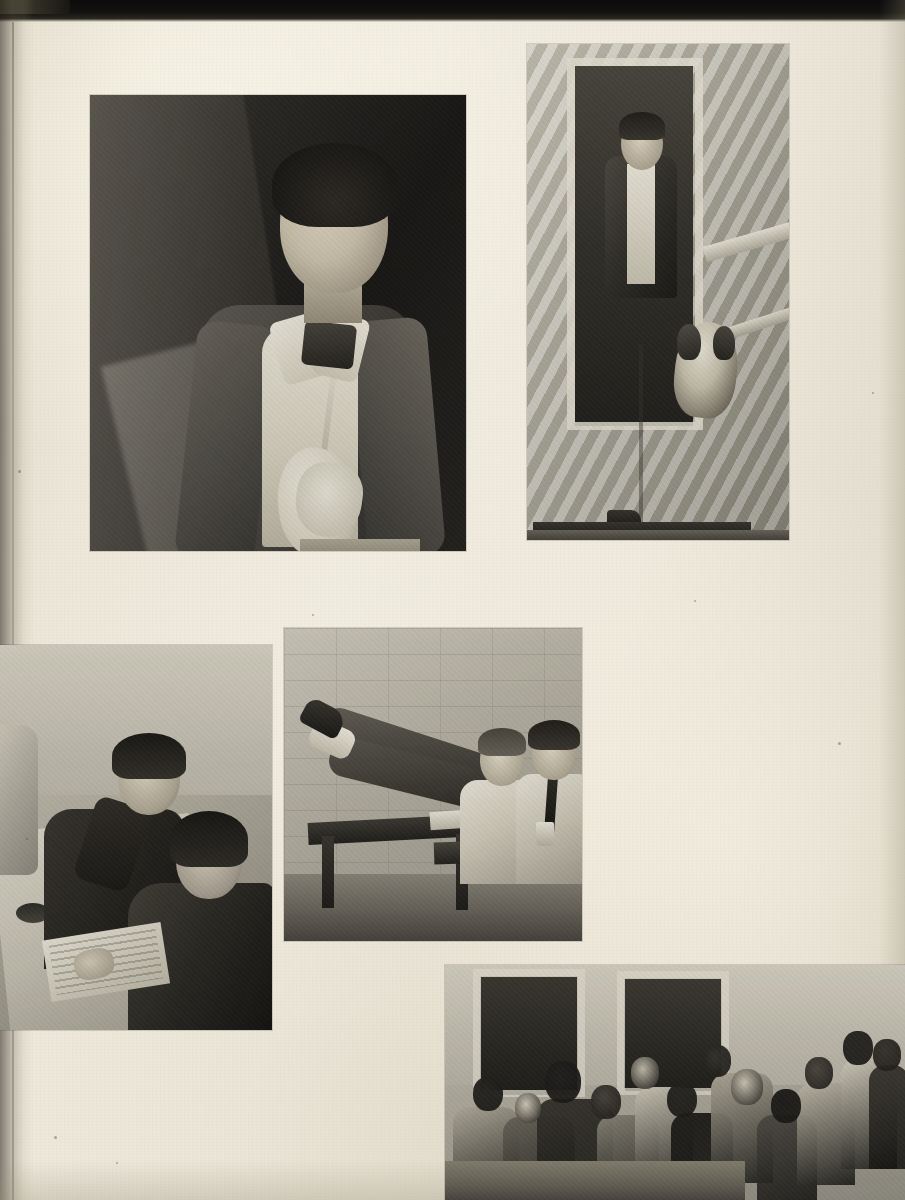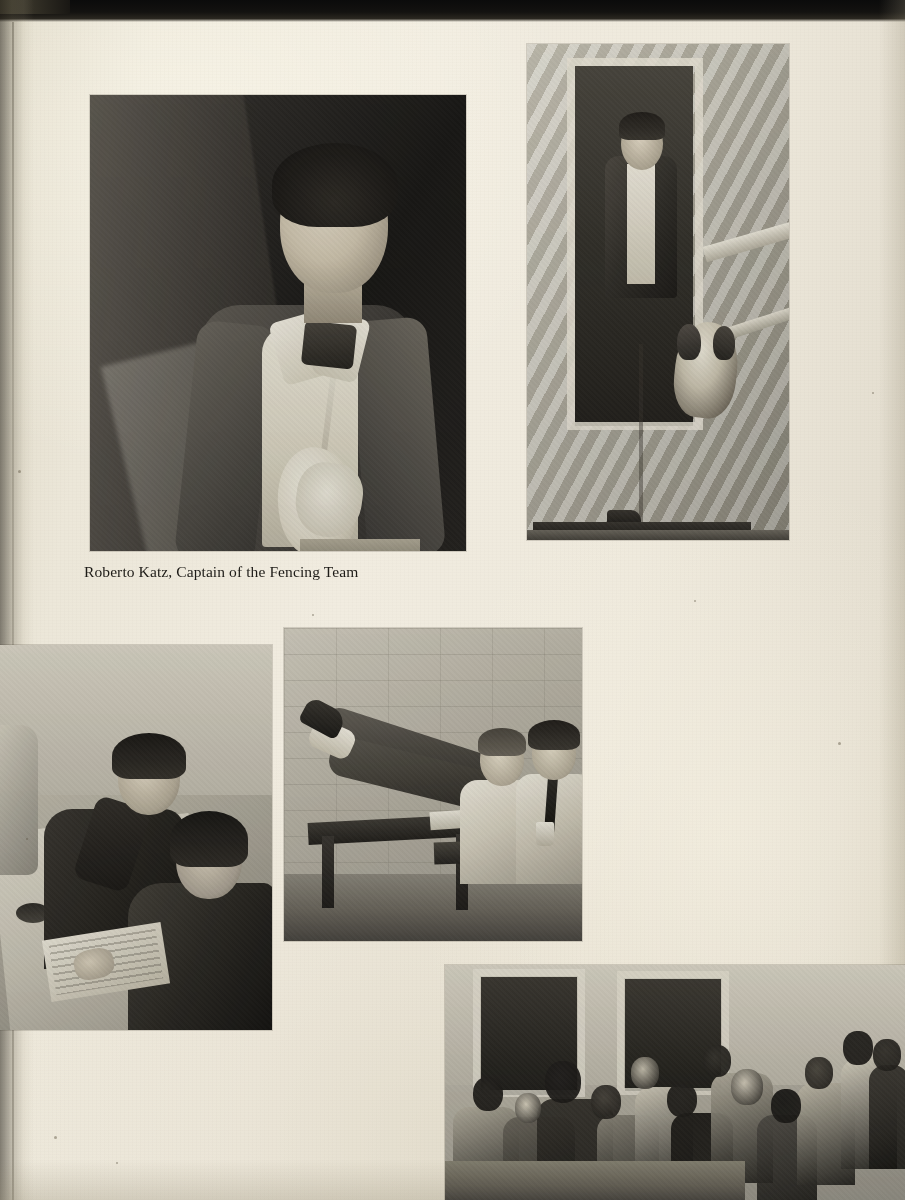--- a/index.html
+++ b/index.html
@@ -698,21 +698,20 @@
           <div class="h" style="position: absolute; border-radius: 46%; left: 360px; top: 92px; width: 28px; height: 32px; background: radial-gradient(at 42% 38%, rgb(79, 75, 67), rgba(25, 23, 20, 0.9));"></div>
           <div class="h" style="position: absolute; border-radius: 46%; left: 398px; top: 66px; width: 30px; height: 34px; background: radial-gradient(at 42% 38%, rgb(44, 42, 38), rgba(25, 23, 20, 0.9));"></div>
           <div class="h" style="position: absolute; border-radius: 46%; left: 428px; top: 74px; width: 28px; height: 32px; background: radial-gradient(at 42% 38%, rgb(59, 56, 50), rgba(25, 23, 20, 0.9));"></div>
         </div>
       <div class="bench5"></div>
       <div class="tone"></div>
       <div class="noise"></div>
     </div>
   </div>
 
-  <div class="caption">Roberto Katz, Captain of the Fencing Team</div>
 
   <div id="specks">
       <div class="speck" style="left: 18px; top: 470px; width: 3px; height: 3px;"></div>
       <div class="speck" style="left: 26px; top: 838px; width: 2px; height: 2px;"></div>
       <div class="speck" style="left: 872px; top: 392px; width: 2px; height: 2px;"></div>
       <div class="speck" style="left: 838px; top: 742px; width: 3px; height: 3px;"></div>
       <div class="speck" style="left: 312px; top: 614px; width: 2px; height: 2px;"></div>
       <div class="speck" style="left: 116px; top: 1162px; width: 2px; height: 2px;"></div>
       <div class="speck" style="left: 54px; top: 1136px; width: 3px; height: 3px;"></div>
       <div class="speck" style="left: 694px; top: 600px; width: 2px; height: 2px;"></div>

